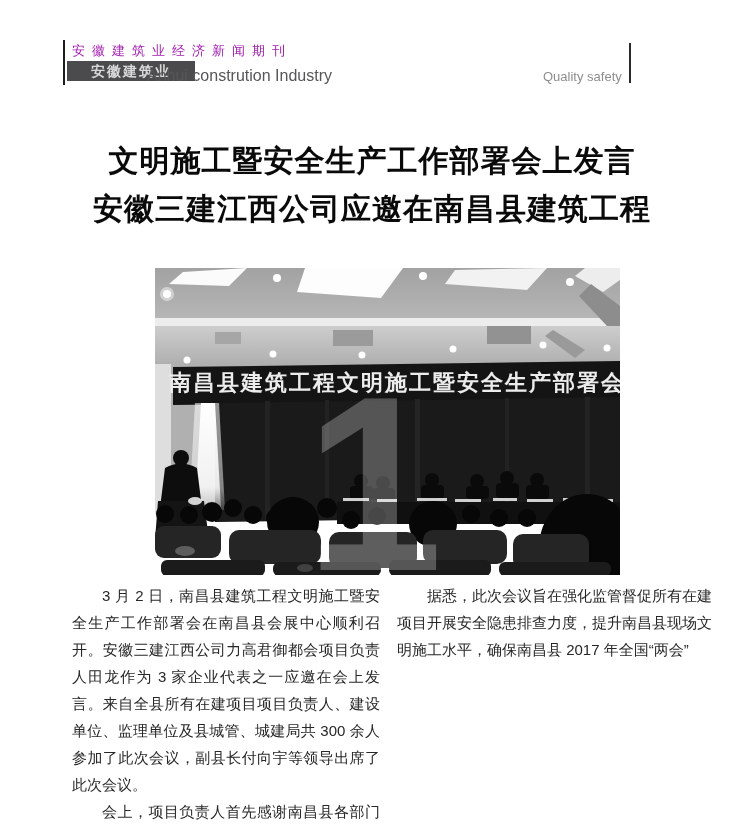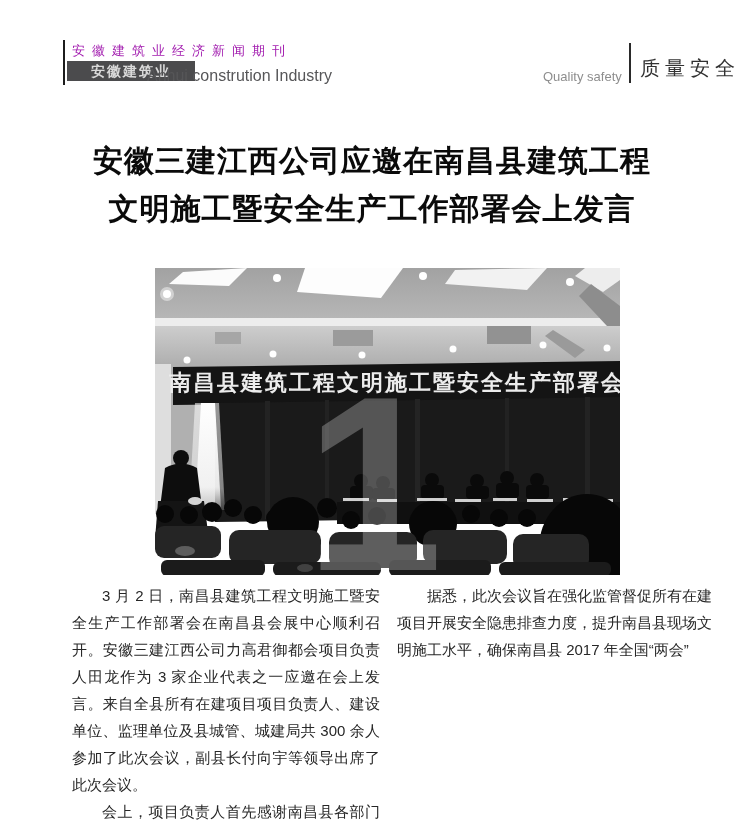--- a/index.html
+++ b/index.html
@@ -38,25 +38,24 @@
 <body>
 
 <div class="page">
 
   <div class="mast-bar"></div>
   <div class="journal-line">安徽建筑业经济新闻期刊</div>
   <div class="badge">安徽建筑业</div>
   <div class="badge-en">Anhui constrution Industry</div>
   <div class="section-en">Quality safety</div>
   <div class="section-vline"></div>
-  <div class="section-cn">质量安全</div>
 
   <div class="title">
+    <div>文明施工暨安全生产工作部署会上发言</div>
     <div>安徽三建江西公司应邀在南昌县建筑工程</div>
-    <div>文明施工暨安全生产工作部署会上发言</div>
   </div>
 
   <div class="photo">
     <svg width="465" height="307" viewBox="0 0 465 307" xmlns="http://www.w3.org/2000/svg">
       <defs>
         <linearGradient id="gCeilTop" x1="0" y1="0" x2="0" y2="1">
           <stop offset="0" stop-color="#a2a2a2"></stop>
             <stop offset="1" stop-color="#b9b9b9"></stop>
         </linearGradient>
         <linearGradient id="gCeilBot" x1="0" y1="0" x2="0" y2="1">

